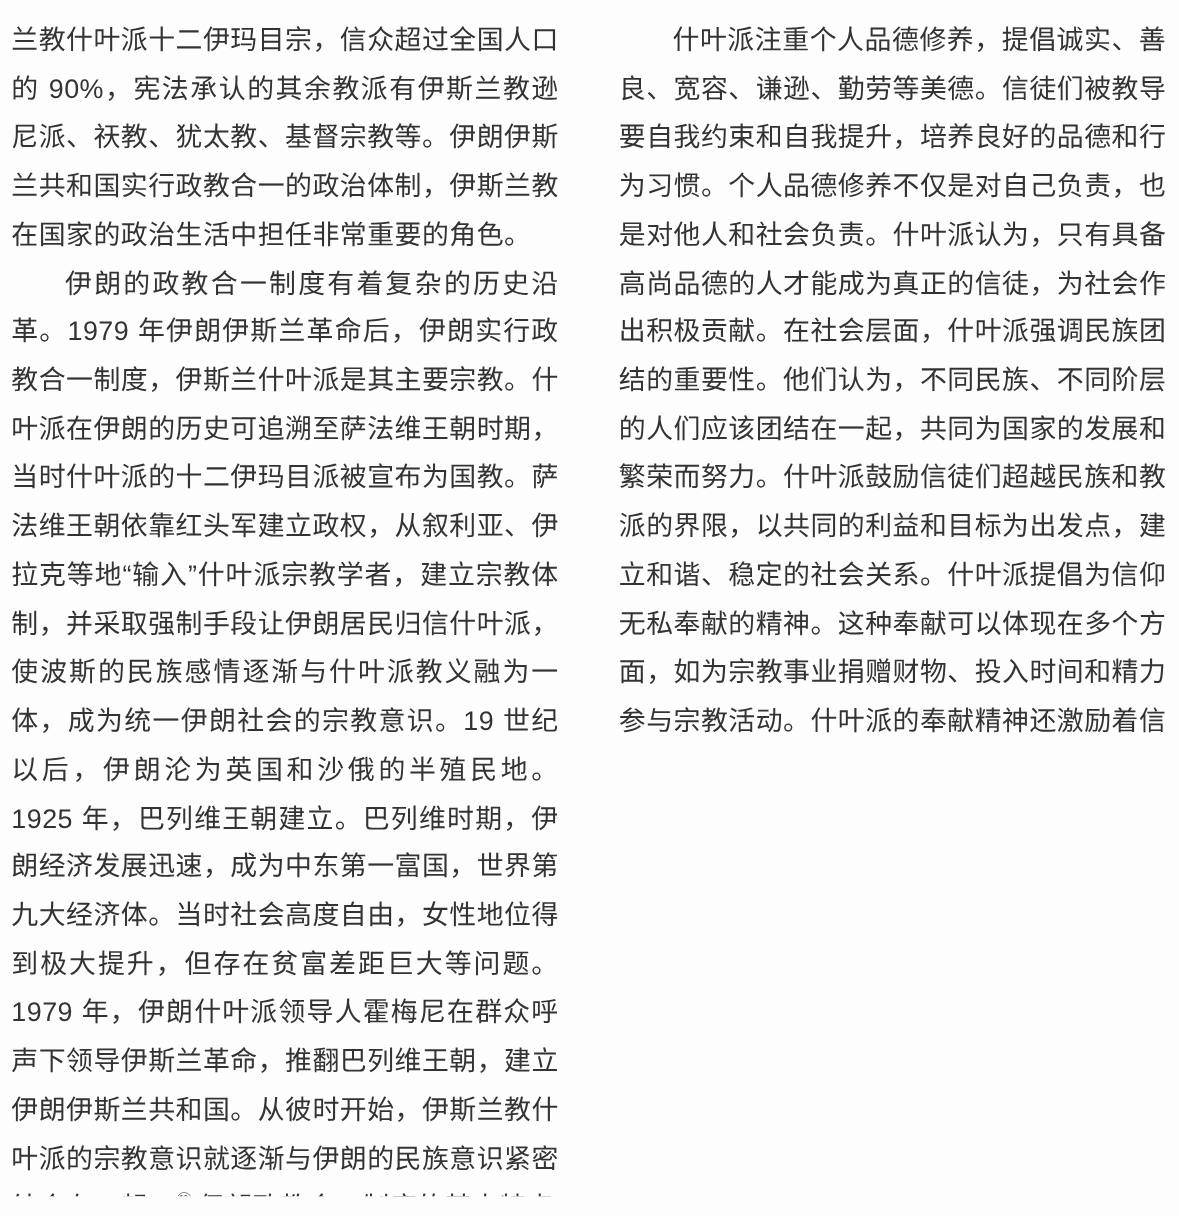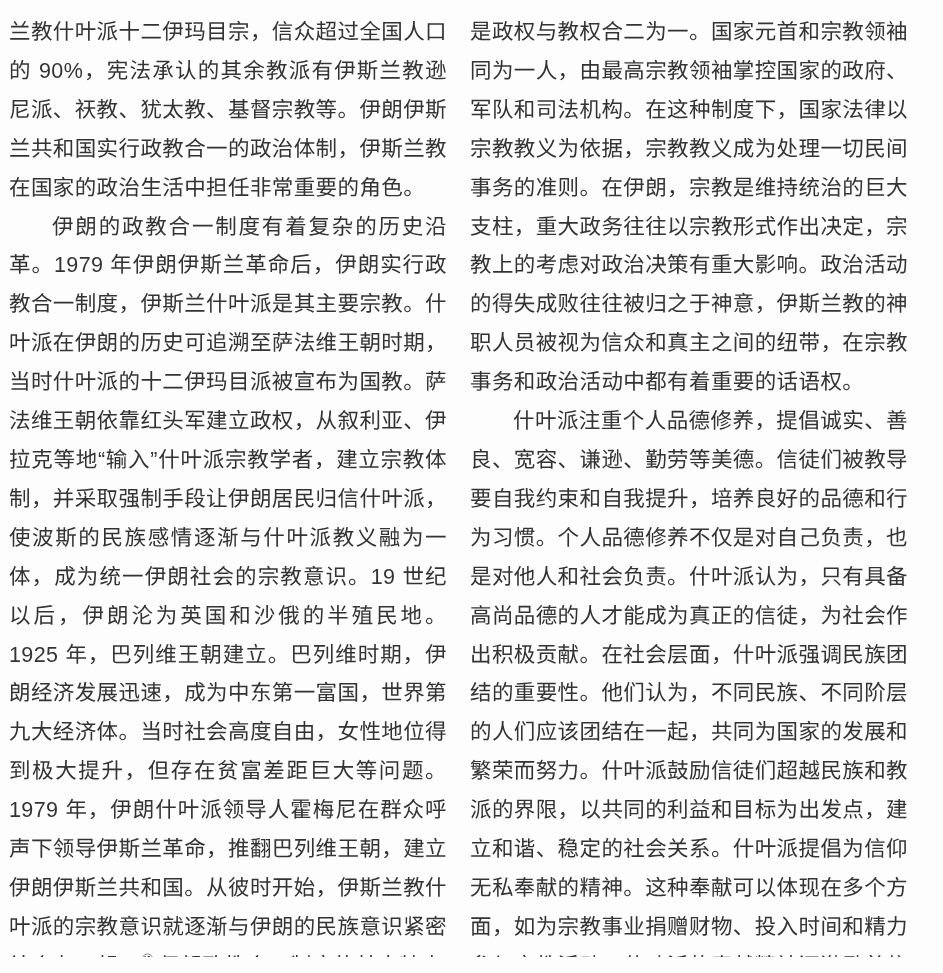--- a/index.html
+++ b/index.html
@@ -11,21 +11,21 @@
     height: 973px;
     background: #fdfdfd;
     overflow: hidden;
   }
   .page {
     box-sizing: border-box;
     width: 943px;
     height: 973px;
     padding: 13px 10px 16px 9px;
     display: flex;
-    gap: 23px;
+    gap: 48px;
     font-family: "Liberation Sans", "DejaVu Sans", sans-serif;
     color: #333333;
   }
   .col {
     width: 438px;
     flex: 0 0 438px;
     font-size: 21.5px;
     line-height: 38.9px;
     text-align: justify;
     text-justify: inter-character;
@@ -51,17 +51,16 @@
 <body>
 
 <div class="page">
 
   <div class="col">
     <p class="para">兰教什叶派十二伊玛目宗，信众超过全国人口的 90%，宪法承认的其余教派有伊斯兰教逊尼派、祆教、犹太教、基督宗教等。伊朗伊斯兰共和国实行政教合一的政治体制，伊斯兰教在国家的政治生活中担任非常重要的角色。</p>
     <p class="para indent"><span>伊朗的政教合一制度有着复杂的历史沿革。1979 年伊朗伊斯兰革命后，伊朗实行政教合一制度，伊斯兰什叶派是其主要宗教。什叶派在伊朗的历史可追溯至萨法维王朝时期，当时什叶派的十二伊玛目派被宣布为国教。萨法维王朝依靠红头军建立政权，从叙利亚、伊拉克等地“输入”什叶派宗教学者，建立宗教体制，并采取强制手段让伊朗居民归信什叶派，使波斯的民族感情逐渐与什叶派教义融为一体，成为统一伊朗社会的宗教意识。19 世纪以后，伊朗沦为英国和沙俄的半殖民地。1925 年，巴列维王朝建立。巴列维时期，伊朗经济发展迅速，成为中东第一富国，世界第九大经济体。当时社会高度自由，女性地位得到极大提升，但存在贫富差距巨大等问题。1979 年，伊朗什叶派领导人霍梅尼在群众呼声下领导伊斯兰革命，推翻巴列维王朝，建立伊朗伊斯兰共和国。从彼时开始，伊斯兰教什叶派的宗教意识就逐渐与伊朗的民族意识紧密结合在一起。</span><sup class="footnote-ref">⑫</sup><span>伊朗政教合一制度的基本特点</span></p>
   </div>
 
   <div class="col">
-    <p class="para">是政权与教权合二为一。国家元首和宗教领袖同为一人，由最高宗教领袖掌控国家的政府、军队和司法机构。在这种制度下，国家法律以宗教教义为依据，宗教教义成为处理一切民间事务的准则。在伊朗，宗教是维持统治的巨大支柱，重大政务往往以宗教形式作出决定，宗教上的考虑对政治决策有重大影响。政治活动的得失成败往往被归之于神意，伊斯兰教的神职人员被视为信众和真主之间的纽带，在宗教事务和政治活动中都有着重要的话语权。</p>
     <p class="para indent">什叶派注重个人品德修养，提倡诚实、善良、宽容、谦逊、勤劳等美德。信徒们被教导要自我约束和自我提升，培养良好的品德和行为习惯。个人品德修养不仅是对自己负责，也是对他人和社会负责。什叶派认为，只有具备高尚品德的人才能成为真正的信徒，为社会作出积极贡献。在社会层面，什叶派强调民族团结的重要性。他们认为，不同民族、不同阶层的人们应该团结在一起，共同为国家的发展和繁荣而努力。什叶派鼓励信徒们超越民族和教派的界限，以共同的利益和目标为出发点，建立和谐、稳定的社会关系。什叶派提倡为信仰无私奉献的精神。这种奉献可以体现在多个方面，如为宗教事业捐赠财物、投入时间和精力参与宗教活动。什叶派的奉献精神还激励着信</p>
   </div>
 
 </div>
 
 </body></html>

